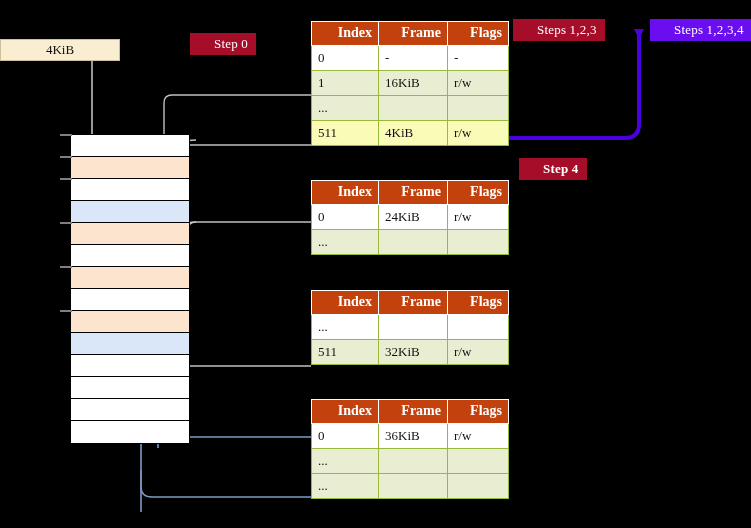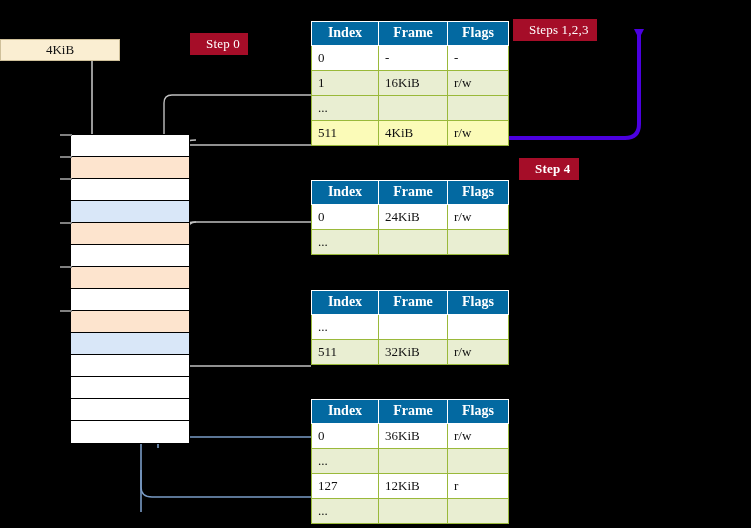--- a/index.html
+++ b/index.html
@@ -28,21 +28,21 @@
     width: 751px; height: 528px;
     pointer-events: none;
   }
 
   
   .badge {
     position: absolute;
     color: #ffffff;
     font-size: 13px;
     line-height: 1;
-    padding: 4px 8px 5px 16px;
+    padding: 4px 8px 5px 24px;
     white-space: nowrap;
     letter-spacing: 0.2px;
   }
   .badge-crimson { background: #a50d28; }
   .badge-violet  { background: #6a0df0; }
 
   
   .kib-box {
     position: absolute;
     left: 0px;
@@ -90,24 +90,24 @@
   
   .ptable {
     position: absolute;
     border-collapse: collapse;
     background: #ffffff;
     font-size: 13px;
     color: #111111;
     border: 1px solid #9ab93a;
   }
   .ptable th {
-    background: #0369a1;
+    background: #c2410c;
     color: #ffffff;
     font-weight: bold;
-    text-align: center;
+    text-align: right;
     padding: 3px 6px 4px 6px;
     border: 1px solid #ffffff;
     font-size: 14px;
   }
   .ptable td {
     padding: 3px 6px 4px 6px;
     border: 1px solid #9ab93a;
     height: 17px;
     vertical-align: middle;
   }
@@ -197,20 +197,23 @@
   </div>
 
   <div class="badge badge-crimson" style="left:519px; top:158px;font-weight:bold;">
     <span>Step 4</span>
   </div>
 
   <div class="badge badge-crimson" style="left:513px; top:19px;">
     <span>Steps 1,2,3</span>
   </div>
 
+  <div class="badge badge-violet" style="left:650px; top:19px;">
+    <span>Steps 1,2,3,4</span>
+  </div>
 
   <div class="mem" id="mem-column">
       <div class="mem-row white"></div>
       <div class="mem-row peach"></div>
       <div class="mem-row white"></div>
       <div class="mem-row blue"></div>
       <div class="mem-row peach"></div>
       <div class="mem-row white"></div>
       <div class="mem-row peach"></div>
       <div class="mem-row white"></div>
@@ -317,25 +320,20 @@
         <tr>
           <td class="col-index">0</td>
           <td class="col-frame">36KiB</td>
           <td class="col-flags">r/w</td>
         </tr>
         <tr class="alt">
           <td class="col-index">...</td>
           <td class="col-frame"></td>
           <td class="col-flags"></td>
         </tr>
-        <tr>
-          <td class="col-index">127</td>
-          <td class="col-frame">12KiB</td>
-          <td class="col-flags">r</td>
-        </tr>
         <tr class="alt">
           <td class="col-index">...</td>
           <td class="col-frame"></td>
           <td class="col-flags"></td>
         </tr>
       </tbody>
     </table>
 
 </div>
 

